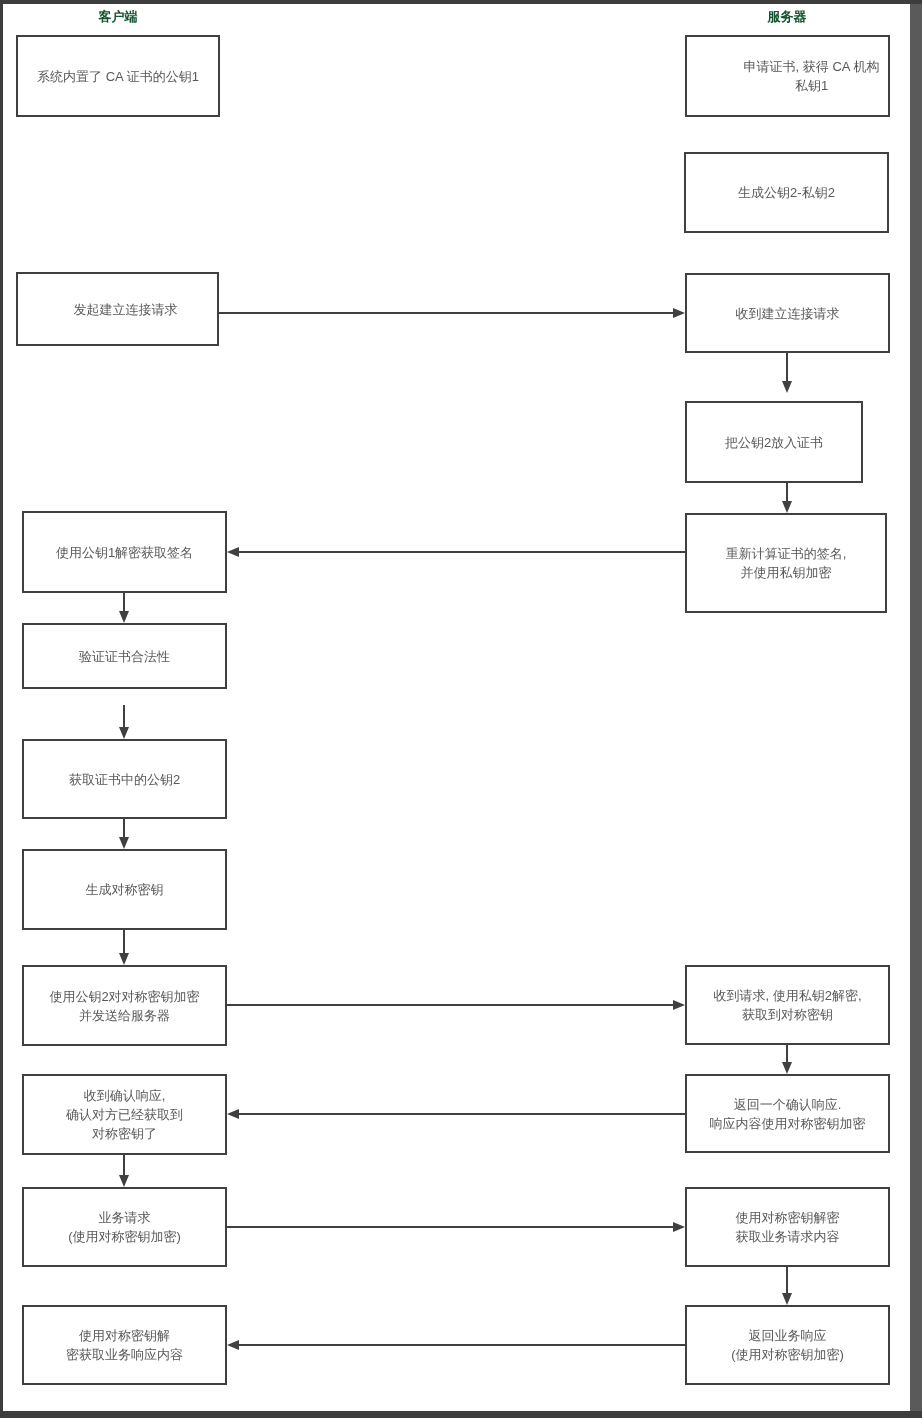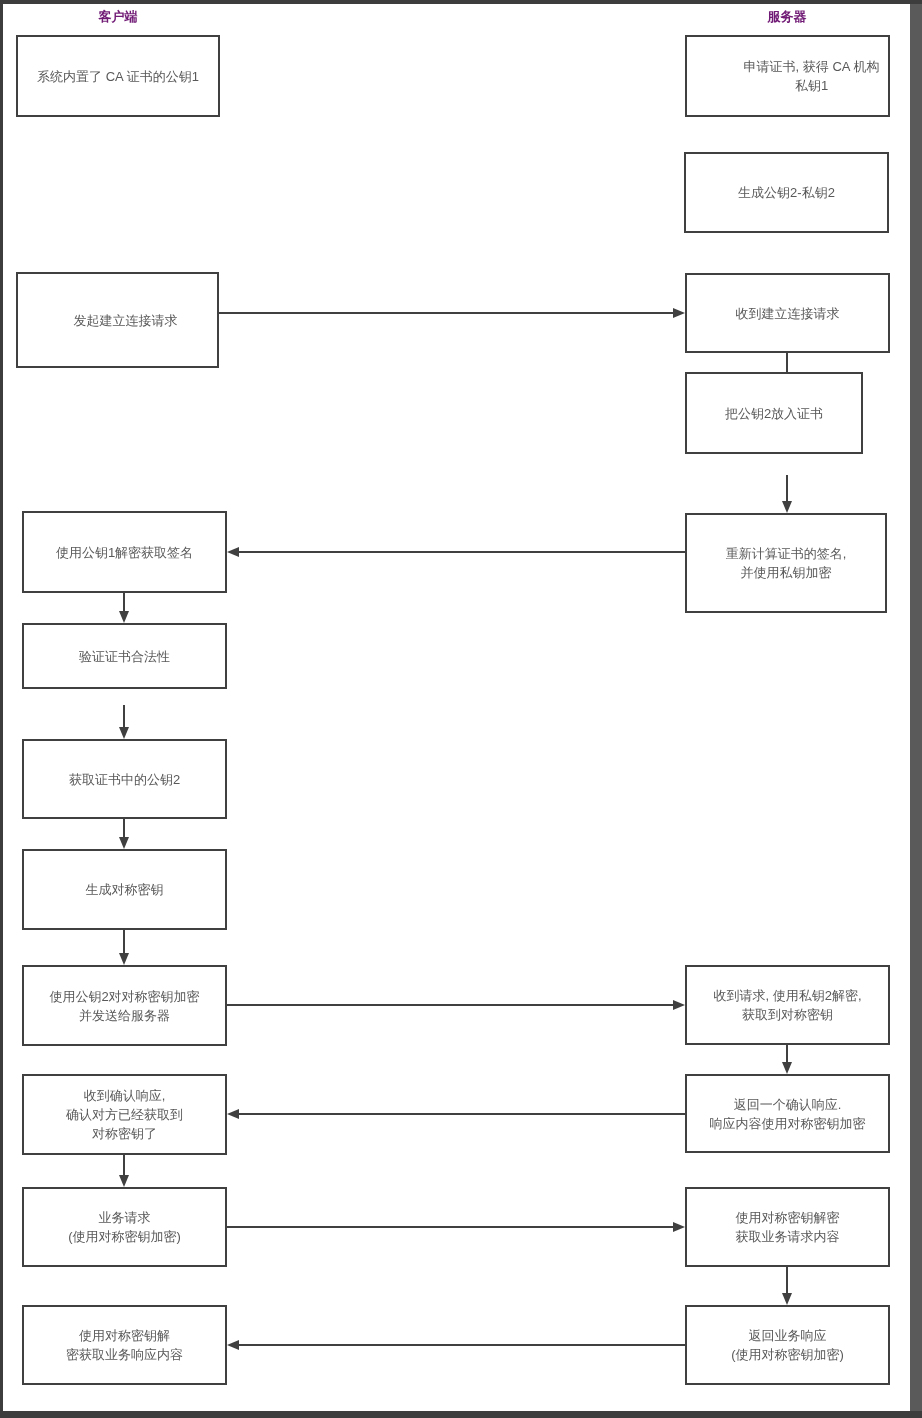--- a/index.html
+++ b/index.html
@@ -10,21 +10,21 @@
     overflow:hidden;
     font-family:"Liberation Sans",sans-serif;
   }
   .edge-right{position:absolute;top:0;right:0;width:12px;height:1418px;background:#5a5a5a;}
   .edge-top{position:absolute;top:0;left:0;width:922px;height:4px;background:#3d3d3d;}
   .edge-left{position:absolute;top:0;left:0;width:3px;height:1418px;background:#3d3d3d;}
   .edge-bottom{position:absolute;bottom:0;left:0;width:922px;height:7px;background:#3d3d3d;}
   .lane-header{
     position:absolute;top:8px;
     transform:translateX(-50%);
-    font-size:13px;font-weight:600;color:#701a75;
+    font-size:13px;font-weight:600;color:#14532d;
     white-space:nowrap;
   }
   .lane-header.client{left:118px;}
   .lane-header.server{left:787px;}
   #arrow-layer{position:absolute;top:0;left:0;width:922px;height:1418px;pointer-events:none;}
   .node{
     position:absolute;
     box-sizing:border-box;
     border:2px solid #404040;
     background:#ffffff;
@@ -107,21 +107,21 @@
       <g>
         <line x1="685" y1="1345" x2="237" y2="1345" stroke="#404040" stroke-width="2"></line>
         <polygon points="227,1345 239,1340 239,1350" fill="#404040"></polygon>
       </g>
     </svg>
 
   <div id="node-layer">
       <div class="node" style="left: 16px; top: 35px; width: 204px; height: 82px;">
         <span class="node-text">系统内置了 CA 证书的公钥1</span>
       </div>
-      <div class="node" style="left: 16px; top: 272px; width: 203px; height: 96px; padding-left: 16px;">
+      <div class="node" style="left: 16px; top: 272px; width: 203px; height: 74px; padding-left: 16px;">
         <span class="node-text">发起建立连接请求</span>
       </div>
       <div class="node" style="left: 22px; top: 511px; width: 205px; height: 82px;">
         <span class="node-text">使用公钥1解密获取签名</span>
       </div>
       <div class="node" style="left: 22px; top: 623px; width: 205px; height: 66px;">
         <span class="node-text">验证证书合法性</span>
       </div>
       <div class="node" style="left: 22px; top: 739px; width: 205px; height: 80px;">
         <span class="node-text">获取证书中的公钥2</span>
@@ -148,21 +148,21 @@
       </div>
       <div class="node" style="left: 685px; top: 35px; width: 205px; height: 82px; padding-left: 48px;">
         <span class="node-text">申请证书, 获得 CA 机构私钥1</span>
       </div>
       <div class="node" style="left: 684px; top: 152px; width: 205px; height: 81px;">
         <span class="node-text">生成公钥2-私钥2</span>
       </div>
       <div class="node" style="left: 685px; top: 273px; width: 205px; height: 80px;">
         <span class="node-text">收到建立连接请求</span>
       </div>
-      <div class="node" style="left: 685px; top: 372px; width: 178px; height: 82px;">
+      <div class="node" style="left: 685px; top: 401px; width: 178px; height: 82px;">
         <span class="node-text">把公钥2放入证书</span>
       </div>
       <div class="node" style="left: 685px; top: 513px; width: 202px; height: 100px;">
         <span class="node-text">重新计算证书的签名,
 并使用私钥加密</span>
       </div>
       <div class="node" style="left: 685px; top: 965px; width: 205px; height: 80px;">
         <span class="node-text">收到请求, 使用私钥2解密,
 获取到对称密钥</span>
       </div>

